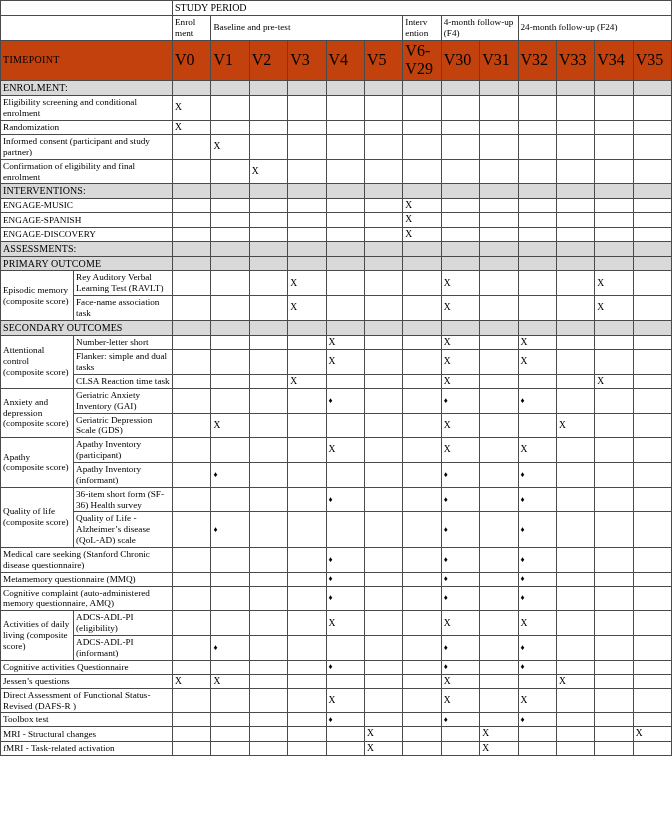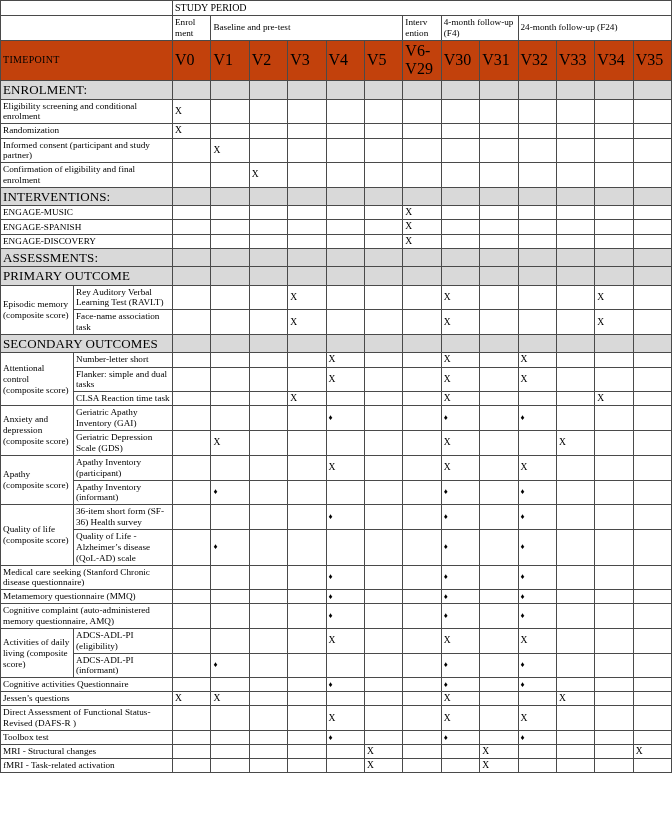--- a/index.html
+++ b/index.html
@@ -31,21 +31,21 @@
   .shade-dark{ background:#c2410c; }
   .topline{ border-top:2px solid #3a3a3a; }
   .hdr-study{
     text-align:center; font-weight:bold; font-size:10px;
     border:1px solid #4a4a4a; border-top:2px solid #3a3a3a;
   }
   .blank-tl{ border-left:1px solid #fff; border-top:1px solid #fff; border-bottom:1px solid #4a4a4a;}
   .grp-hdr{ text-align:center; font-size:9.2px; }
   .tp-lbl{ font-weight:bold; font-size:10px; letter-spacing:.3px; }
   .tp-v{ font-weight:bold; font-size:16px; text-align:center; }
-  .secthead{ font-weight:bold; font-size:13px; letter-spacing:.1px;margin-left:47px; }
+  .secthead{ font-weight:bold; font-size:10px; letter-spacing:.1px;margin-left:47px; }
   .rowlabel{ font-size:9.2px;margin-top:44px; }
   .grouplabel{ font-size:9.2px; vertical-align:middle;border-radius:10px; }
   col.c-label{ width:73px; }
   col.c-sub{ width:99px; }
   col.c-v{ width:38.4px; }
 </style>
 </head>
 <body>
 
 <table class="schedule">
@@ -364,21 +364,21 @@
         <td class="mark mark-x"></td>
         <td class="mark mark-x">X</td>
         <td class="mark mark-x"></td>
         <td class="mark mark-x"></td>
         <td class="mark mark-x"></td>
         <td class="mark mark-x">X</td>
         <td class="mark mark-x"></td>
       </tr>
       <tr>
         <td class="grouplabel" rowspan="2">Anxiety and depression (composite score)</td>
-        <td class="rowlabel">Geriatric Apathy Inventory (GAI)</td>
+        <td class="rowlabel">Geriatric Anxiety Inventory (GAI)</td>
         <td class="mark mark-x"></td>
         <td class="mark mark-x"></td>
         <td class="mark mark-x"></td>
         <td class="mark mark-x"></td>
         <td class="mark mark-d">♦</td>
         <td class="mark mark-x"></td>
         <td class="mark mark-x"></td>
         <td class="mark mark-d">♦</td>
         <td class="mark mark-x"></td>
         <td class="mark mark-d">♦</td>

